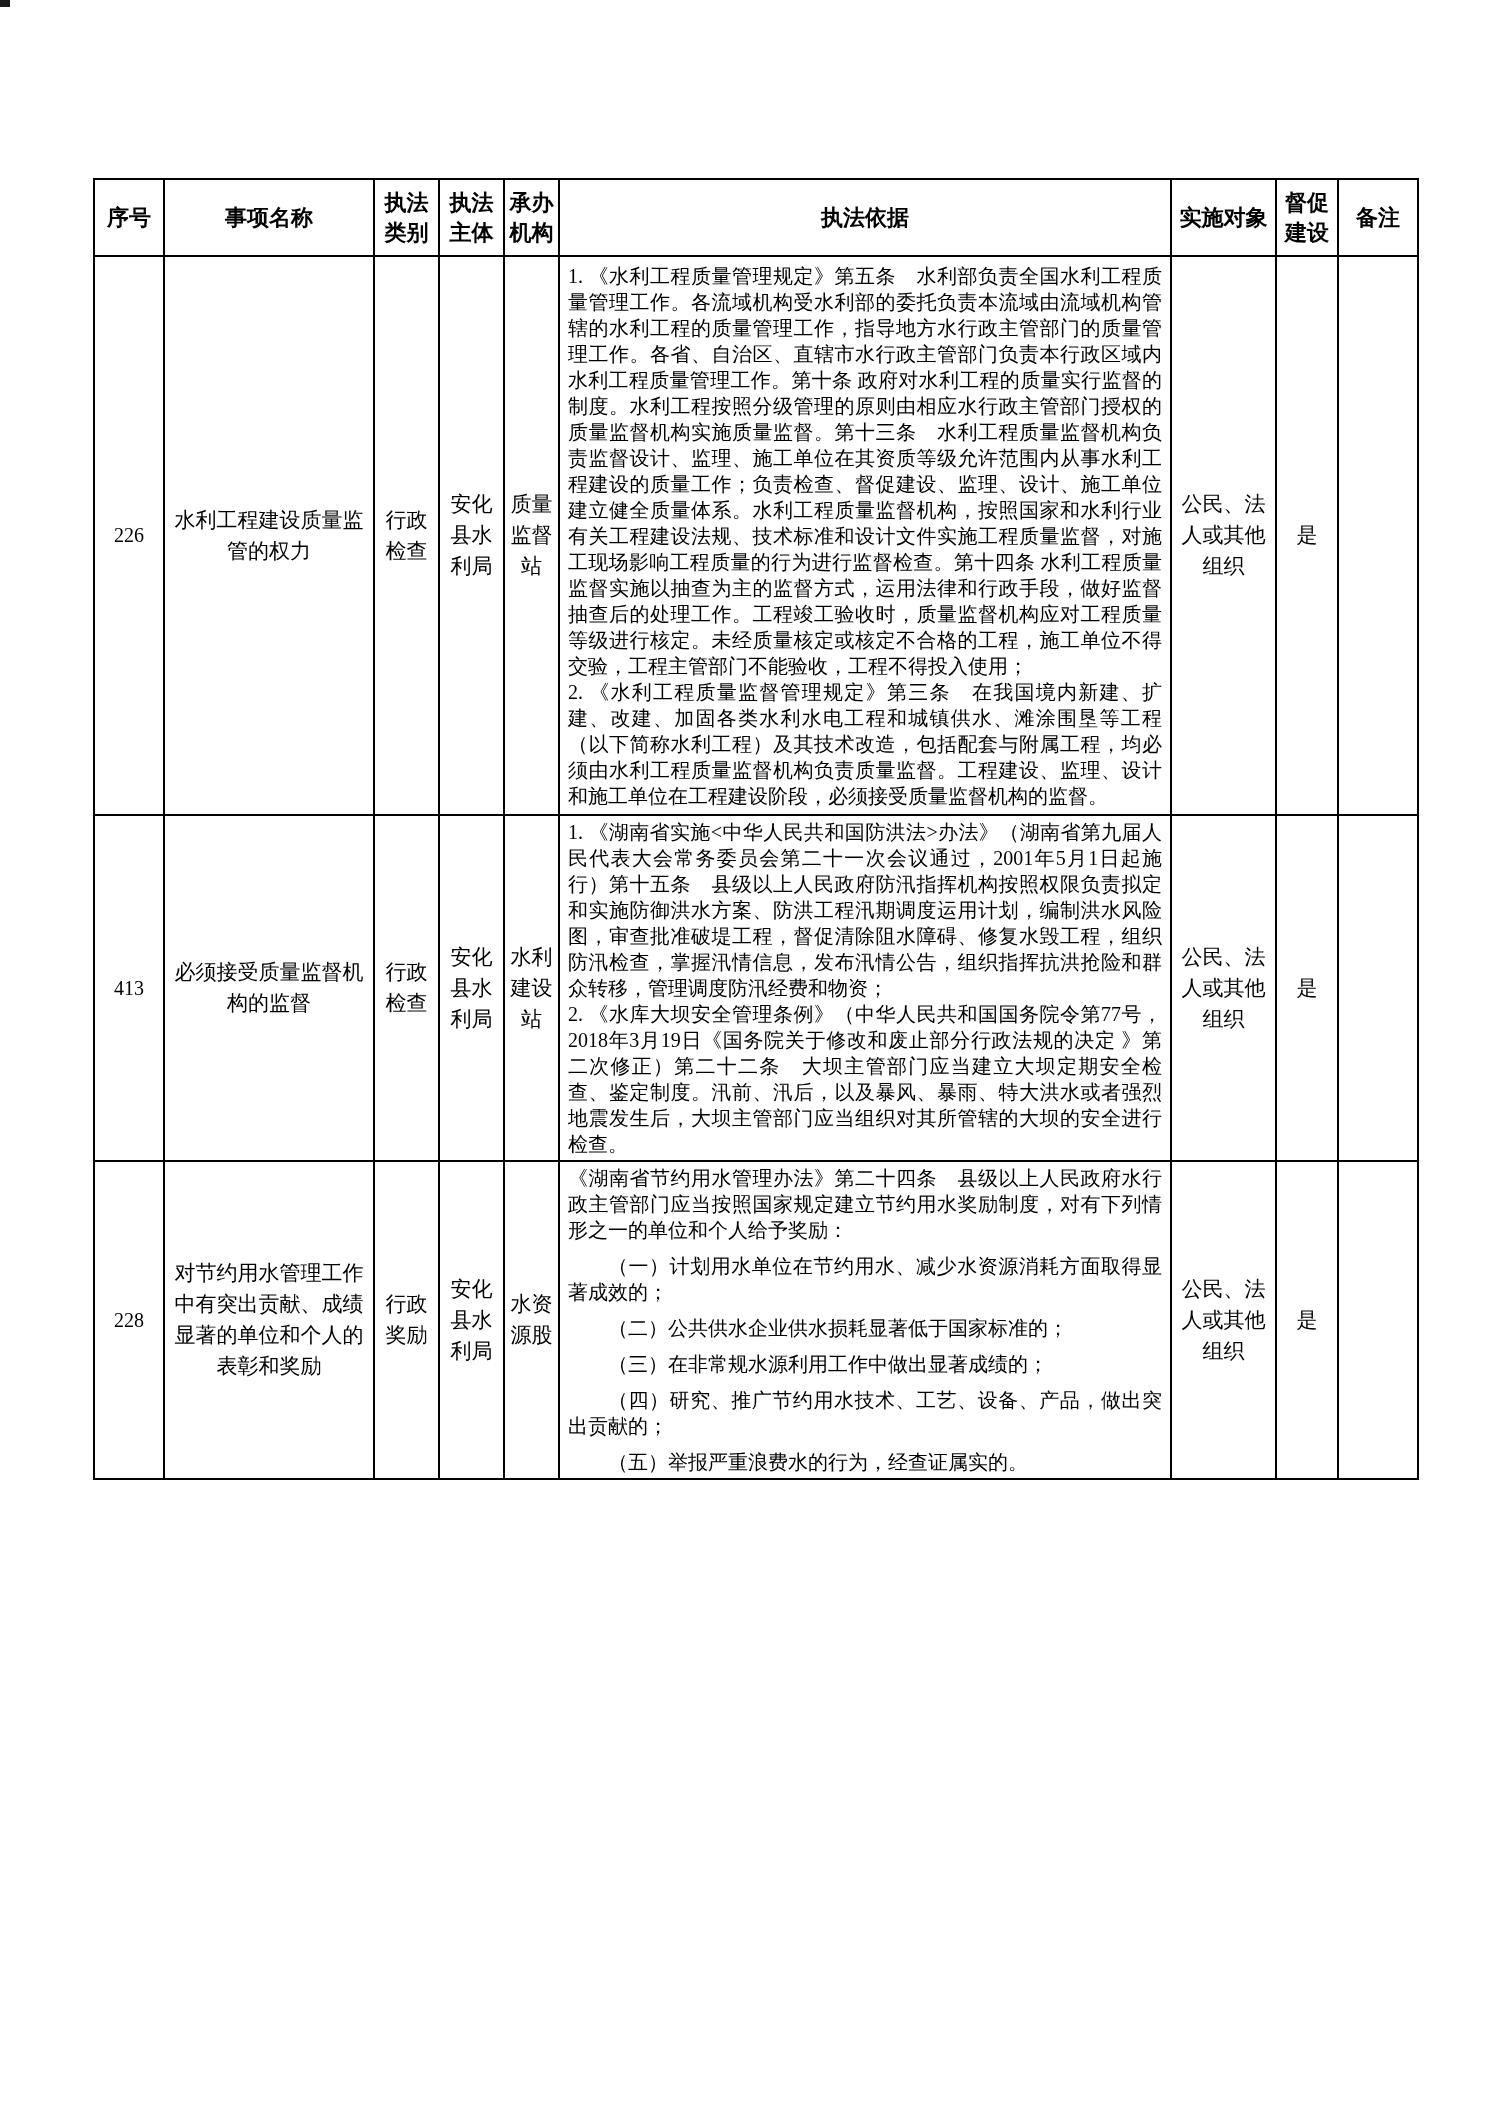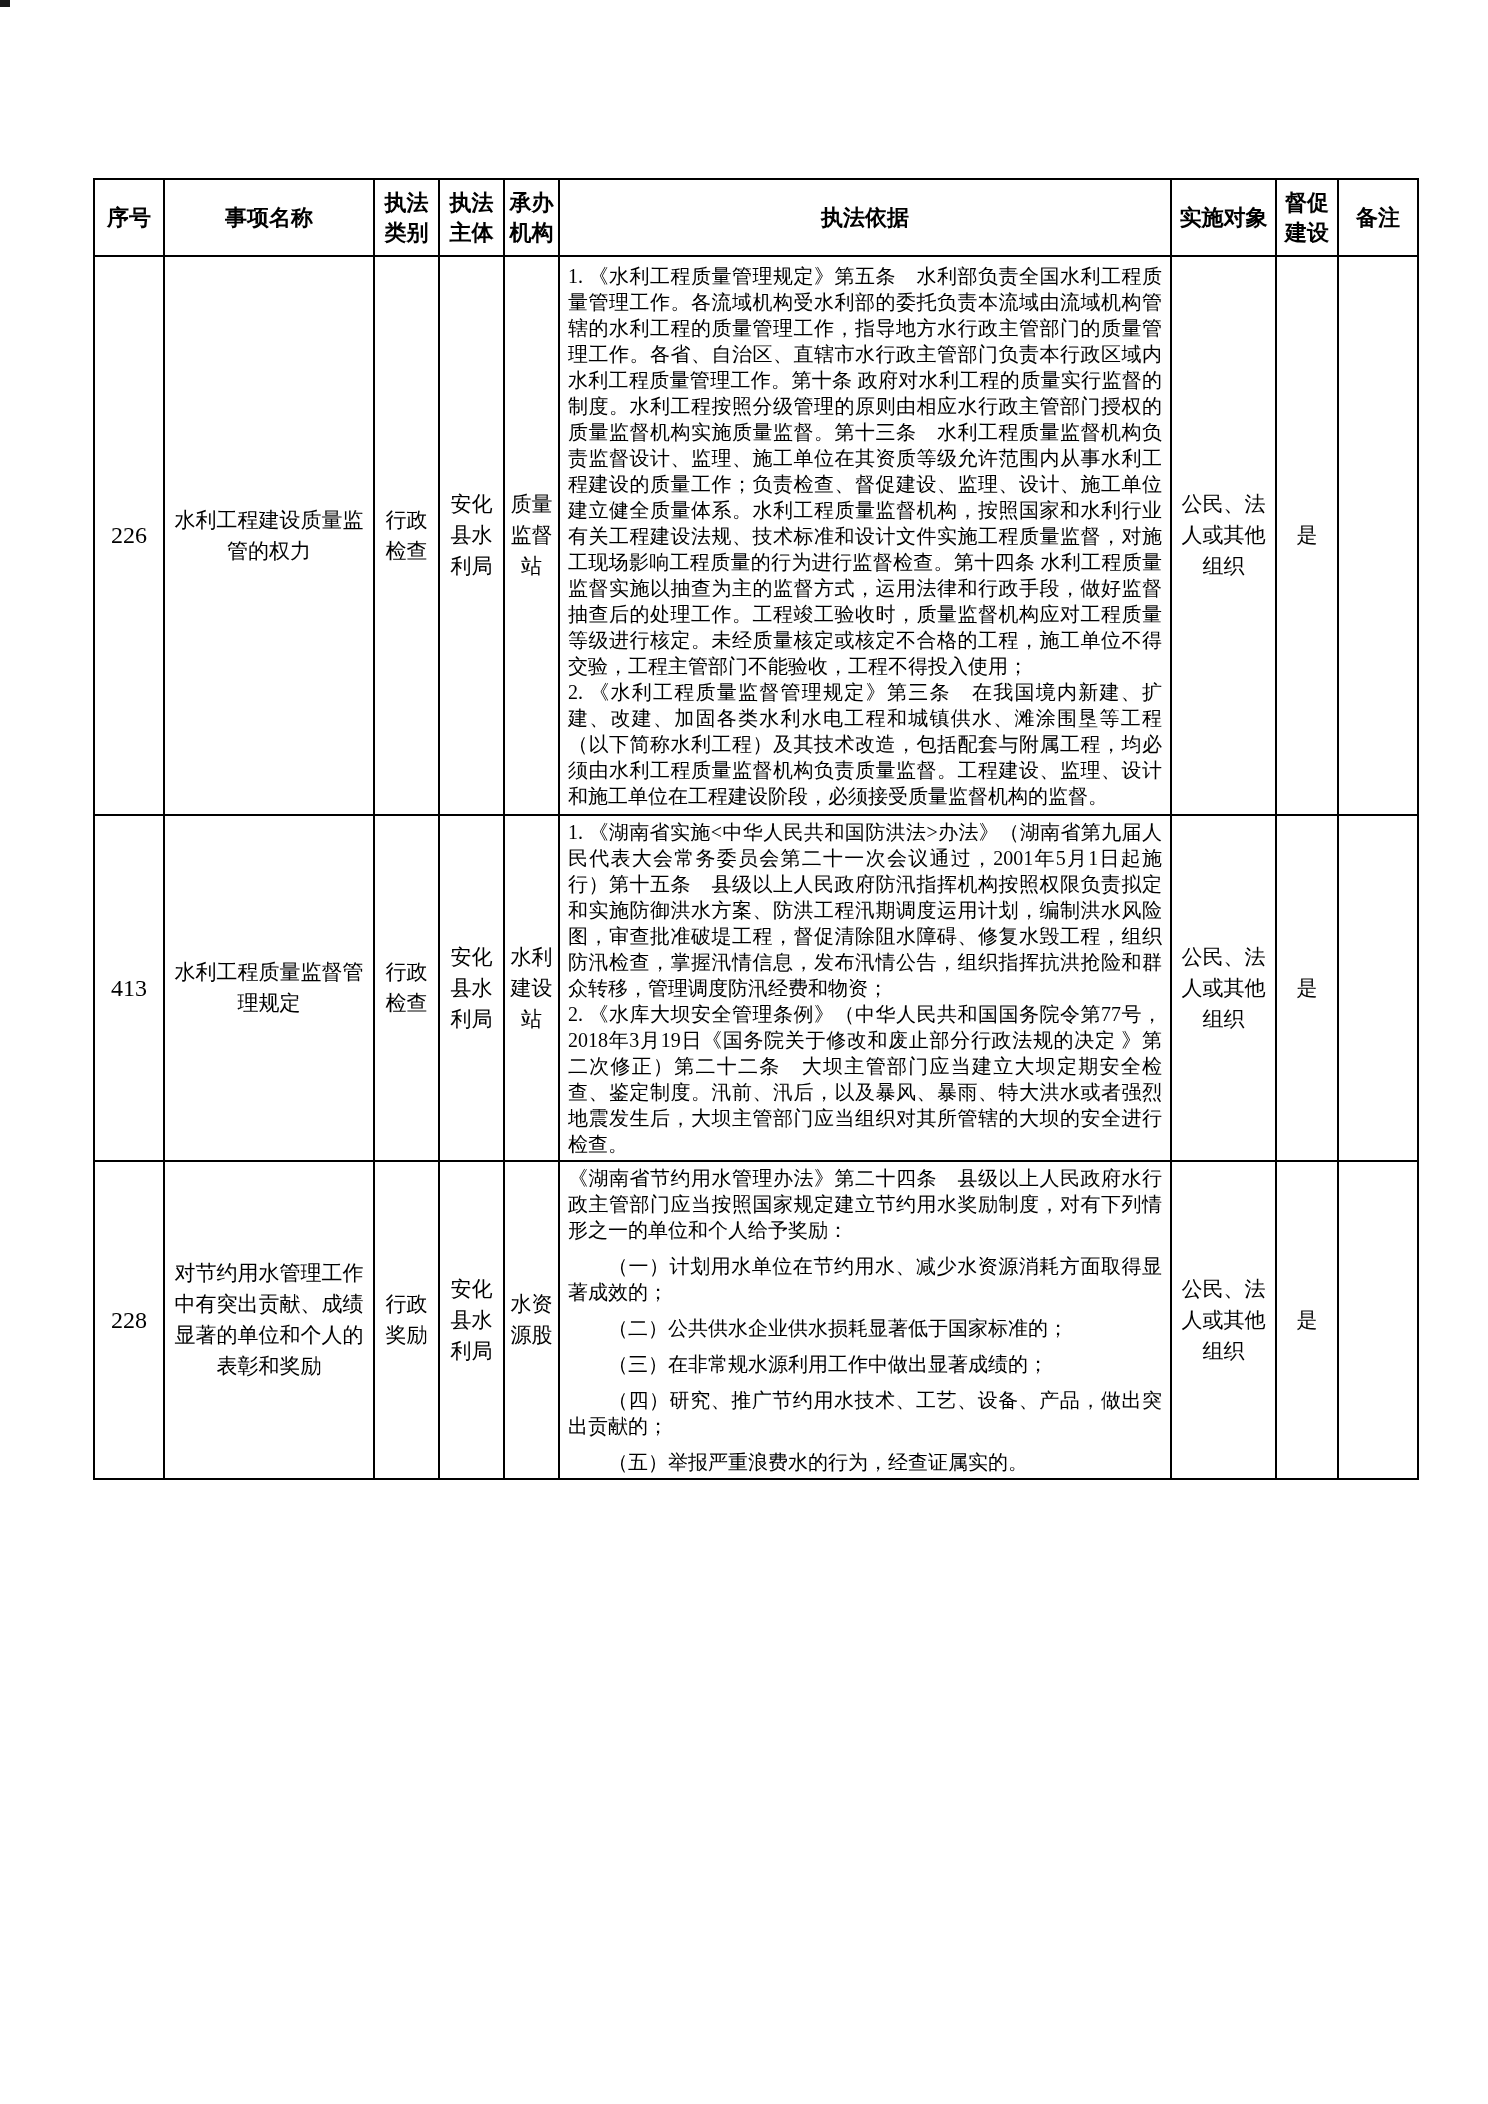--- a/index.html
+++ b/index.html
@@ -46,21 +46,21 @@
     line-height: 30px;
   }
   .law-table td {
     font-size: 21px;
     line-height: 31px;
   }
   tr.h-header { height: 77px; }
   tr.h-r0 { height: 559px; }
   tr.h-r1 { height: 344px; }
   tr.h-r2 { height: 286px; }
-  td.c-seq { font-size: 24px; margin-top: 12px; }
+  td.c-seq { font-size: 20px; margin-top: 12px; }
   td.c-basis {
     text-align: justify;
     text-justify: inter-ideograph;
     font-size: 20px;
     line-height: 26px;
     padding: 3px 8px;
   }
   td.c-basis p {
     margin: 0;
     text-align: justify;
@@ -111,21 +111,21 @@
         <td class="c-basis">
           <p>1. 《水利工程质量管理规定》第五条　水利部负责全国水利工程质量管理工作。各流域机构受水利部的委托负责本流域由流域机构管辖的水利工程的质量管理工作，指导地方水行政主管部门的质量管理工作。各省、自治区、直辖市水行政主管部门负责本行政区域内水利工程质量管理工作。第十条 政府对水利工程的质量实行监督的制度。水利工程按照分级管理的原则由相应水行政主管部门授权的质量监督机构实施质量监督。第十三条　水利工程质量监督机构负责监督设计、监理、施工单位在其资质等级允许范围内从事水利工程建设的质量工作；负责检查、督促建设、监理、设计、施工单位建立健全质量体系。水利工程质量监督机构，按照国家和水利行业有关工程建设法规、技术标准和设计文件实施工程质量监督，对施工现场影响工程质量的行为进行监督检查。第十四条 水利工程质量监督实施以抽查为主的监督方式，运用法律和行政手段，做好监督抽查后的处理工作。工程竣工验收时，质量监督机构应对工程质量等级进行核定。未经质量核定或核定不合格的工程，施工单位不得交验，工程主管部门不能验收，工程不得投入使用；</p>
           <p>2. 《水利工程质量监督管理规定》第三条　在我国境内新建、扩建、改建、加固各类水利水电工程和城镇供水、滩涂围垦等工程（以下简称水利工程）及其技术改造，包括配套与附属工程，均必须由水利工程质量监督机构负责质量监督。工程建设、监理、设计和施工单位在工程建设阶段，必须接受质量监督机构的监督。</p>
         </td>
         <td class="c-target">公民、法人或其他组织</td>
         <td class="c-inv">是</td>
         <td class="c-remark"></td>
       </tr>
       <tr class="h-r1">
         <td class="c-seq">413</td>
-        <td class="c-name">水利工程质量监督管理规定</td>
+        <td class="c-name">必须接受质量监督机构的监督</td>
         <td class="c-cat">行政检查</td>
         <td class="c-subj">安化县水利局</td>
         <td class="c-agency">水利建设站</td>
         <td class="c-basis">
           <p>1. 《湖南省实施&lt;中华人民共和国防洪法&gt;办法》（湖南省第九届人民代表大会常务委员会第二十一次会议通过，2001年5月1日起施行）第十五条　县级以上人民政府防汛指挥机构按照权限负责拟定和实施防御洪水方案、防洪工程汛期调度运用计划，编制洪水风险图，审查批准破堤工程，督促清除阻水障碍、修复水毁工程，组织防汛检查，掌握汛情信息，发布汛情公告，组织指挥抗洪抢险和群众转移，管理调度防汛经费和物资；</p>
           <p>2. 《水库大坝安全管理条例》（中华人民共和国国务院令第77号，2018年3月19日《国务院关于修改和废止部分行政法规的决定 》第二次修正）第二十二条　大坝主管部门应当建立大坝定期安全检查、鉴定制度。汛前、汛后，以及暴风、暴雨、特大洪水或者强烈地震发生后，大坝主管部门应当组织对其所管辖的大坝的安全进行检查。</p>
         </td>
         <td class="c-target">公民、法人或其他组织</td>
         <td class="c-inv">是</td>
         <td class="c-remark"></td>

